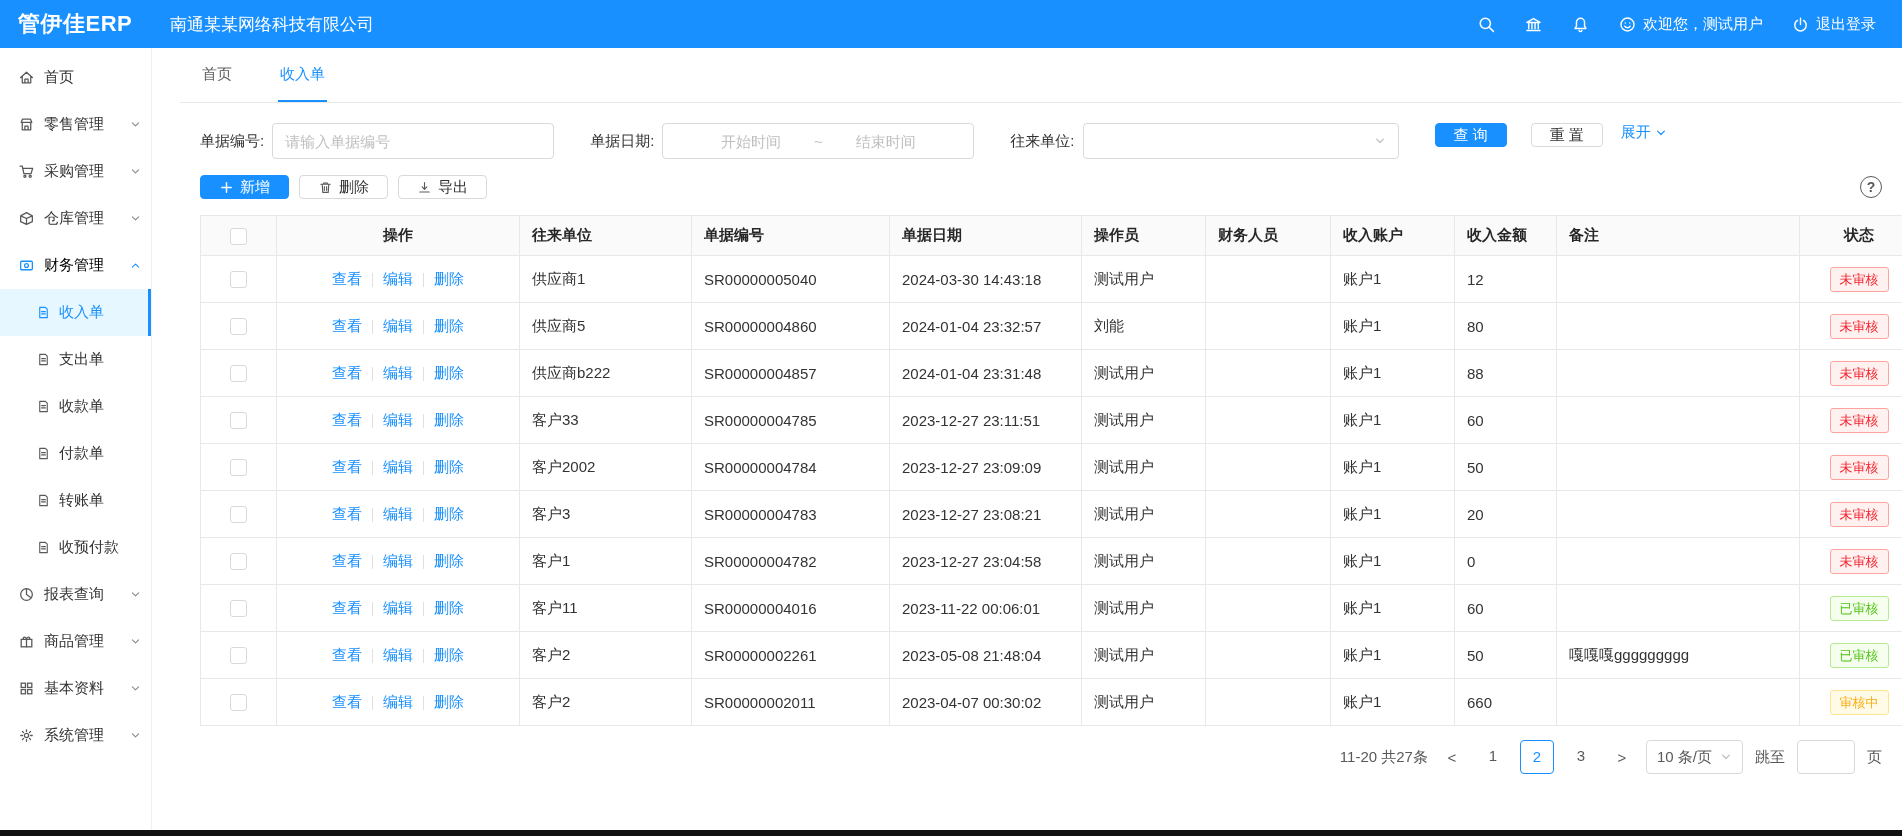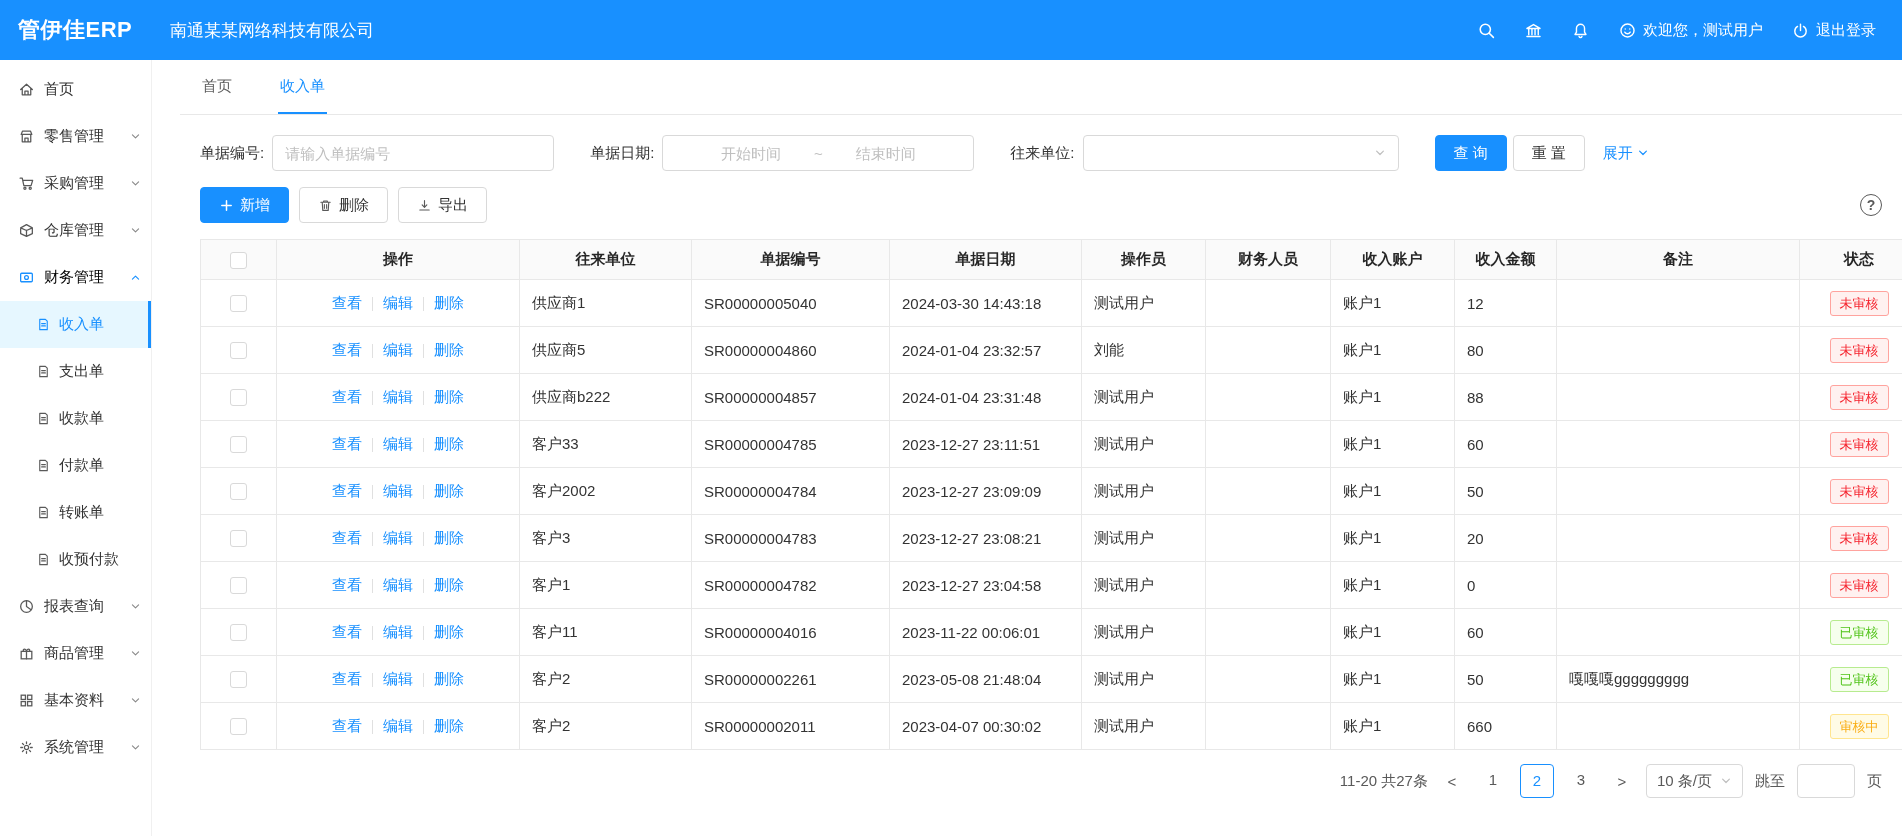--- a/index.html
+++ b/index.html
@@ -1,20 +1,20 @@
 <!DOCTYPE html>
 <html><head>
 <meta charset="utf-8">
 <style>
   * { margin:0; padding:0; box-sizing:border-box; }
   html,body { width:1902px; height:836px; font-family:"Liberation Sans","DejaVu Sans",sans-serif; background:#fff; overflow:hidden; }
   a { text-decoration:none; cursor:pointer; }
 
   
-  .header { height:60px; background:#1890ff; display:flex; align-items:center; color:#fff; }
+  .header { height:48px; background:#1890ff; display:flex; align-items:center; color:#fff; }
   .logo { width:152px; padding-left:18px; font-size:22px; font-weight:bold; letter-spacing:.5px; white-space:nowrap; }
   .company { font-size:17px; margin-left:18px; white-space:nowrap; }
   .header-right { margin-left:auto; display:flex; align-items:center; gap:28px; padding-right:26px; font-size:15px; }
   .hicon { display:inline-flex; align-items:center; color:#fff; }
   .hicon svg { width:19px; height:19px; display:block; }
   .huser { display:inline-flex; align-items:center; gap:6px; cursor:pointer; }
 
   
   .layout { display:flex; height:782px;gap:28px; }
   .bottom-strip { height:6px; background:#111; }
@@ -36,51 +36,51 @@
   .submenu-item.selected { background:#e6f7ff; color:#1890ff; border-right:3px solid #1890ff; }
   .submenu-item.selected .mi-icon { color:#1890ff; }
 
   
   .main { flex:1; display:flex; flex-direction:column; background:#fff; min-width:0; }
   .tabbar { height:55px; border-bottom:1px solid #e8e8e8; display:flex; align-items:stretch; padding-left:20px; }
   .tab { display:flex; align-items:center; margin-right:44px; font-size:15px; color:rgba(0,0,0,.65); cursor:pointer; border-bottom:2px solid transparent; padding:0 2px; }
   .tab.active { color:#1890ff; border-bottom-color:#1890ff; }
 
   
-  .filterbar { display:flex; align-items:center; padding:20px 20px 0 20px; font-size:15px; color:#333; white-space:nowrap; }
+  .filterbar { display:flex; align-items:flex-start; padding:20px 20px 0 20px; font-size:15px; color:#333; white-space:nowrap; }
   .f-label { margin-right:8px; }
   .f-group { display:flex; align-items:center; margin-right:36px; }
   .f-input { height:36px; border:1px solid #d9d9d9; border-radius:4px; padding:0 12px; font-size:15px; width:282px; color:#333; outline:none; font-family:inherit; }
   .f-input::placeholder { color:#bfbfbf; }
   .daterange { width:312px; height:36px; border:1px solid #d9d9d9; border-radius:4px; display:flex; align-items:center; justify-content:center; padding:0 8px; background:#fff; }
   .daterange input { border:none; outline:none; width:118px; text-align:center; font-size:15px; color:#333; font-family:inherit; }
   .daterange input::placeholder { color:#bfbfbf; }
   .dr-sep { color:#bfbfbf; padding:0 4px; }
   .selectbox { width:316px; height:36px; border:1px solid #d9d9d9; border-radius:4px; display:flex; align-items:center; padding:0 12px; background:#fff; cursor:pointer; }
   .selectbox .sel-value { flex:1; font-size:15px; color:#333; }
   .caret { display:inline-flex; color:#bfbfbf; }
   .caret svg { width:12px; height:12px; }
-  .btn { height:36px; border-radius:4px; font-size:15px; display:inline-flex; align-items:center; justify-content:center; padding:0 18px; cursor:pointer; font-family:inherit; }
+  .btn { height:24px; border-radius:4px; font-size:15px; display:inline-flex; align-items:center; justify-content:center; padding:0 18px; cursor:pointer; font-family:inherit; }
   .btn-primary { background:#1890ff; color:#fff; border:1px solid #1890ff; }
   .btn-default { background:#fff; color:#333; border:1px solid #d9d9d9; }
   .btn .bicon { display:inline-flex; margin-right:6px; }
   .btn .bicon svg { width:15px; height:15px; }
   .expand-link { color:#1890ff; display:inline-flex; align-items:center; gap:4px; margin-left:18px; cursor:pointer;font-family:Liberation Serif, serif; }
   .expand-link .caret { color:#1890ff; }
-  .ml8 { margin-left:6px; }
+  .ml8 { margin-left:24px; }
 
   
   .toolbar { display:flex; align-items:center; padding:16px 20px 0 20px; gap:10px; }
   .help-circle { margin-left:auto; width:22px; height:22px; border:1.5px solid #595959; border-radius:50%; color:#595959; font-size:14px; display:flex; align-items:center; justify-content:center; cursor:pointer; font-weight:bold; }
 
   
   .table-wrap { padding:16px 20px 0 20px; }
   table { width:100%; border-collapse:collapse; table-layout:fixed; font-size:15px; color:#333; }
   th,td { border:1px solid #e8e8e8; padding:0 12px; text-align:left; height:47px; overflow:hidden; white-space:nowrap; text-overflow:ellipsis; }
-  th { background:#fafafa; font-weight:bold; height:40px; color:rgba(0,0,0,.85);text-align:center; }
+  th { background:#fafafa; font-weight:bold; height:40px; color:rgba(0,0,0,.85); }
   th.center, td.center { text-align:center; }
   .checkbox { display:inline-block; width:17px; height:17px; border:1px solid #d9d9d9; border-radius:3px; background:#fff; vertical-align:middle; cursor:pointer; }
   .a-link { color:#1890ff; font-size:15px; }
   .a-sep { display:inline-block; width:1px; height:14px; background:#e0e0e0; margin:0 10px; vertical-align:middle; }
   .badge { display:inline-block; font-size:13px; line-height:1; padding:5px 9px; border-radius:3px; border:1px solid; white-space:nowrap; }
   .badge.unapproved { color:#f5222d; border-color:#ffa39e; background:#fff1f0; }
   .badge.approved   { color:#52c41a; border-color:#b7eb8f; background:#f6ffed; }
   .badge.pending    { color:#faad14; border-color:#ffe58f; background:#fffbe6; }
 
   

